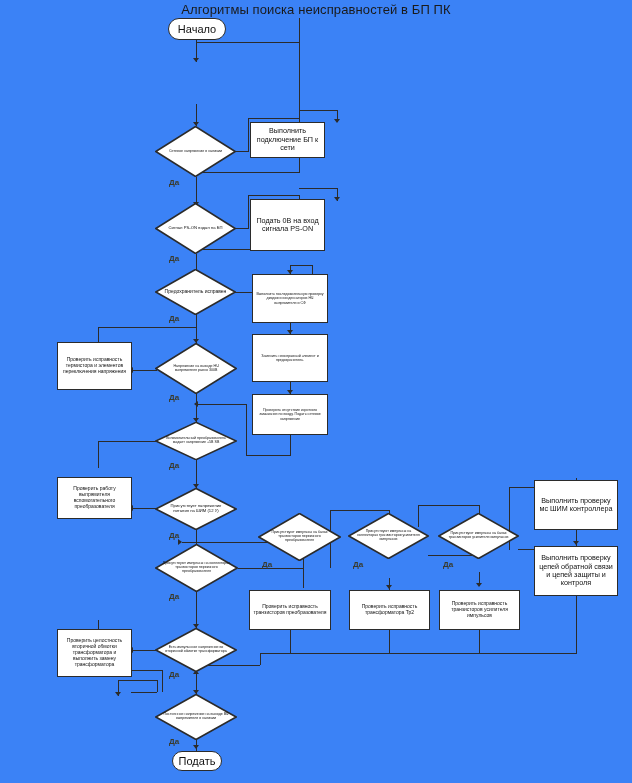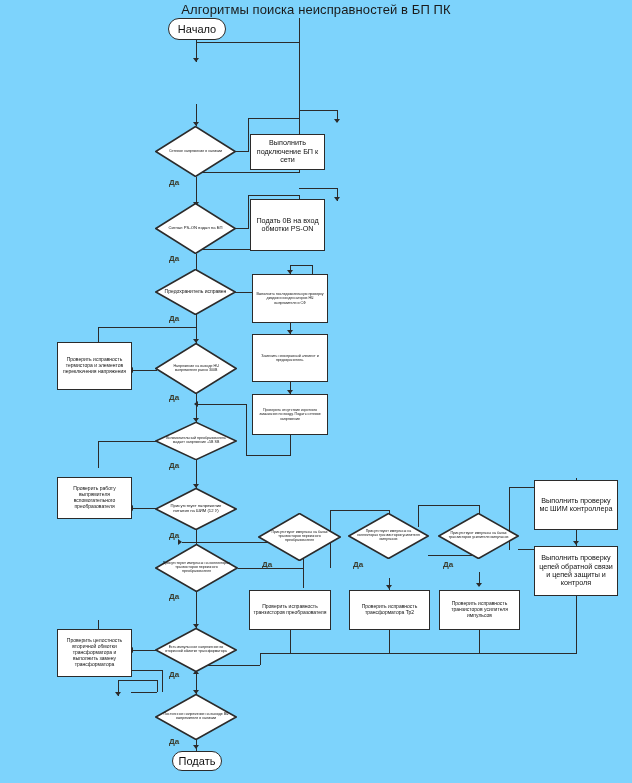--- a/index.html
+++ b/index.html
@@ -4,21 +4,21 @@
 <style>
   html,body{margin:0;padding:0;background:#ffffff;}
   body{
     font-family:"Liberation Sans", sans-serif;
     color:#000;
   }
   #canvas{
     position:relative;
     width:632px;
     height:783px;
-    background:#7dd3fc;
+    background:#3b82f6;
     overflow:hidden;
   }
   .title{
     position:absolute;
     left:0; top:2px; width:632px;
     text-align:center;
     font-size:13px;
     color:#1a1a1a;
     letter-spacing:.1px;
   }
@@ -252,34 +252,34 @@
 
 
   <div class="node diamond" style="left:155px;top:126px;width:81px;height:51px;">
     <svg class="dshape" viewBox="0 0 100 100" preserveAspectRatio="none">
       <polygon points="50,1 99,50 50,99 1,50" fill="#fff" stroke="#2b2b2b" stroke-width="1.6" vector-effect="non-scaling-stroke"></polygon>
     </svg>
     <div class="dtext t4">Сетевое напряжение в наличии</div>
   </div>
   <div class="yes" style="left:169px;top:178px;">Да</div>
 
-  <div class="node rect t7" style="left:250px;top:134px;width:75px;height:36px;">
+  <div class="node rect t7" style="left:250px;top:122px;width:75px;height:36px;">
     <span>Выполнить подключение БП к сети</span>
   </div>
 
   <div class="node diamond" style="left:155px;top:203px;width:81px;height:51px;">
     <svg class="dshape" viewBox="0 0 100 100" preserveAspectRatio="none">
       <polygon points="50,1 99,50 50,99 1,50" fill="#fff" stroke="#2b2b2b" stroke-width="1.6" vector-effect="non-scaling-stroke"></polygon>
     </svg>
     <div class="dtext t45">Сигнал PS-ON подан на БП</div>
   </div>
   <div class="yes" style="left:169px;top:254px;">Да</div>
 
   <div class="node rect t7" style="left:250px;top:199px;width:75px;height:52px;">
-    <span>Подать 0В на вход обмотки PS-ON</span>
+    <span>Подать 0В на вход сигнала PS-ON</span>
   </div>
 
   <div class="node diamond" style="left:155px;top:269px;width:81px;height:46px;">
     <svg class="dshape" viewBox="0 0 100 100" preserveAspectRatio="none">
       <polygon points="50,1 99,50 50,99 1,50" fill="#fff" stroke="#2b2b2b" stroke-width="1.6" vector-effect="non-scaling-stroke"></polygon>
     </svg>
     <div class="dtext t5">Предохранитель исправен</div>
   </div>
   <div class="yes" style="left:169px;top:314px;">Да</div>
 

